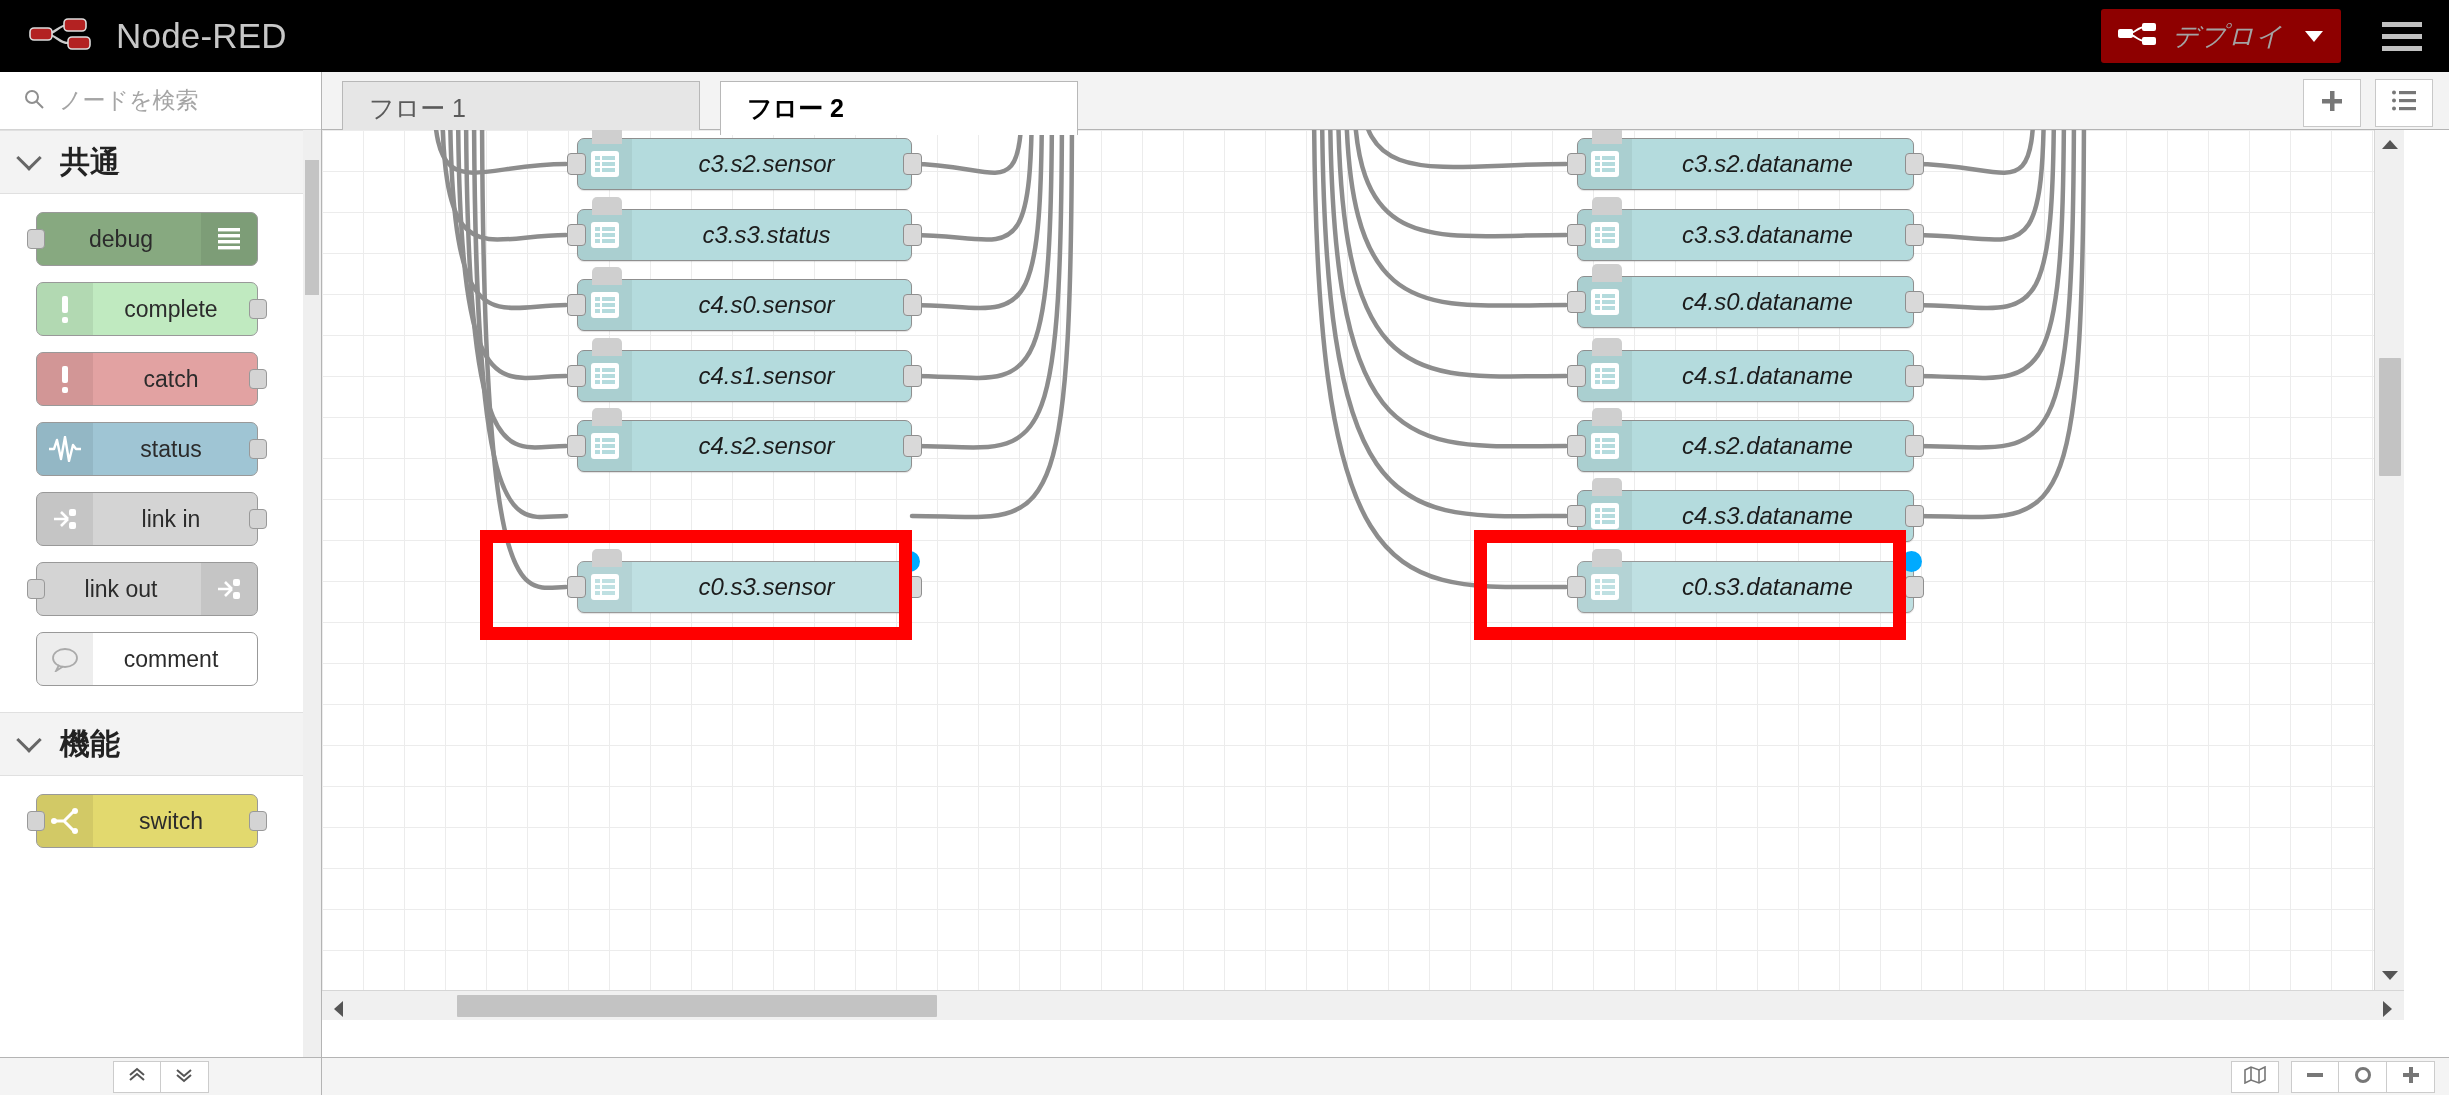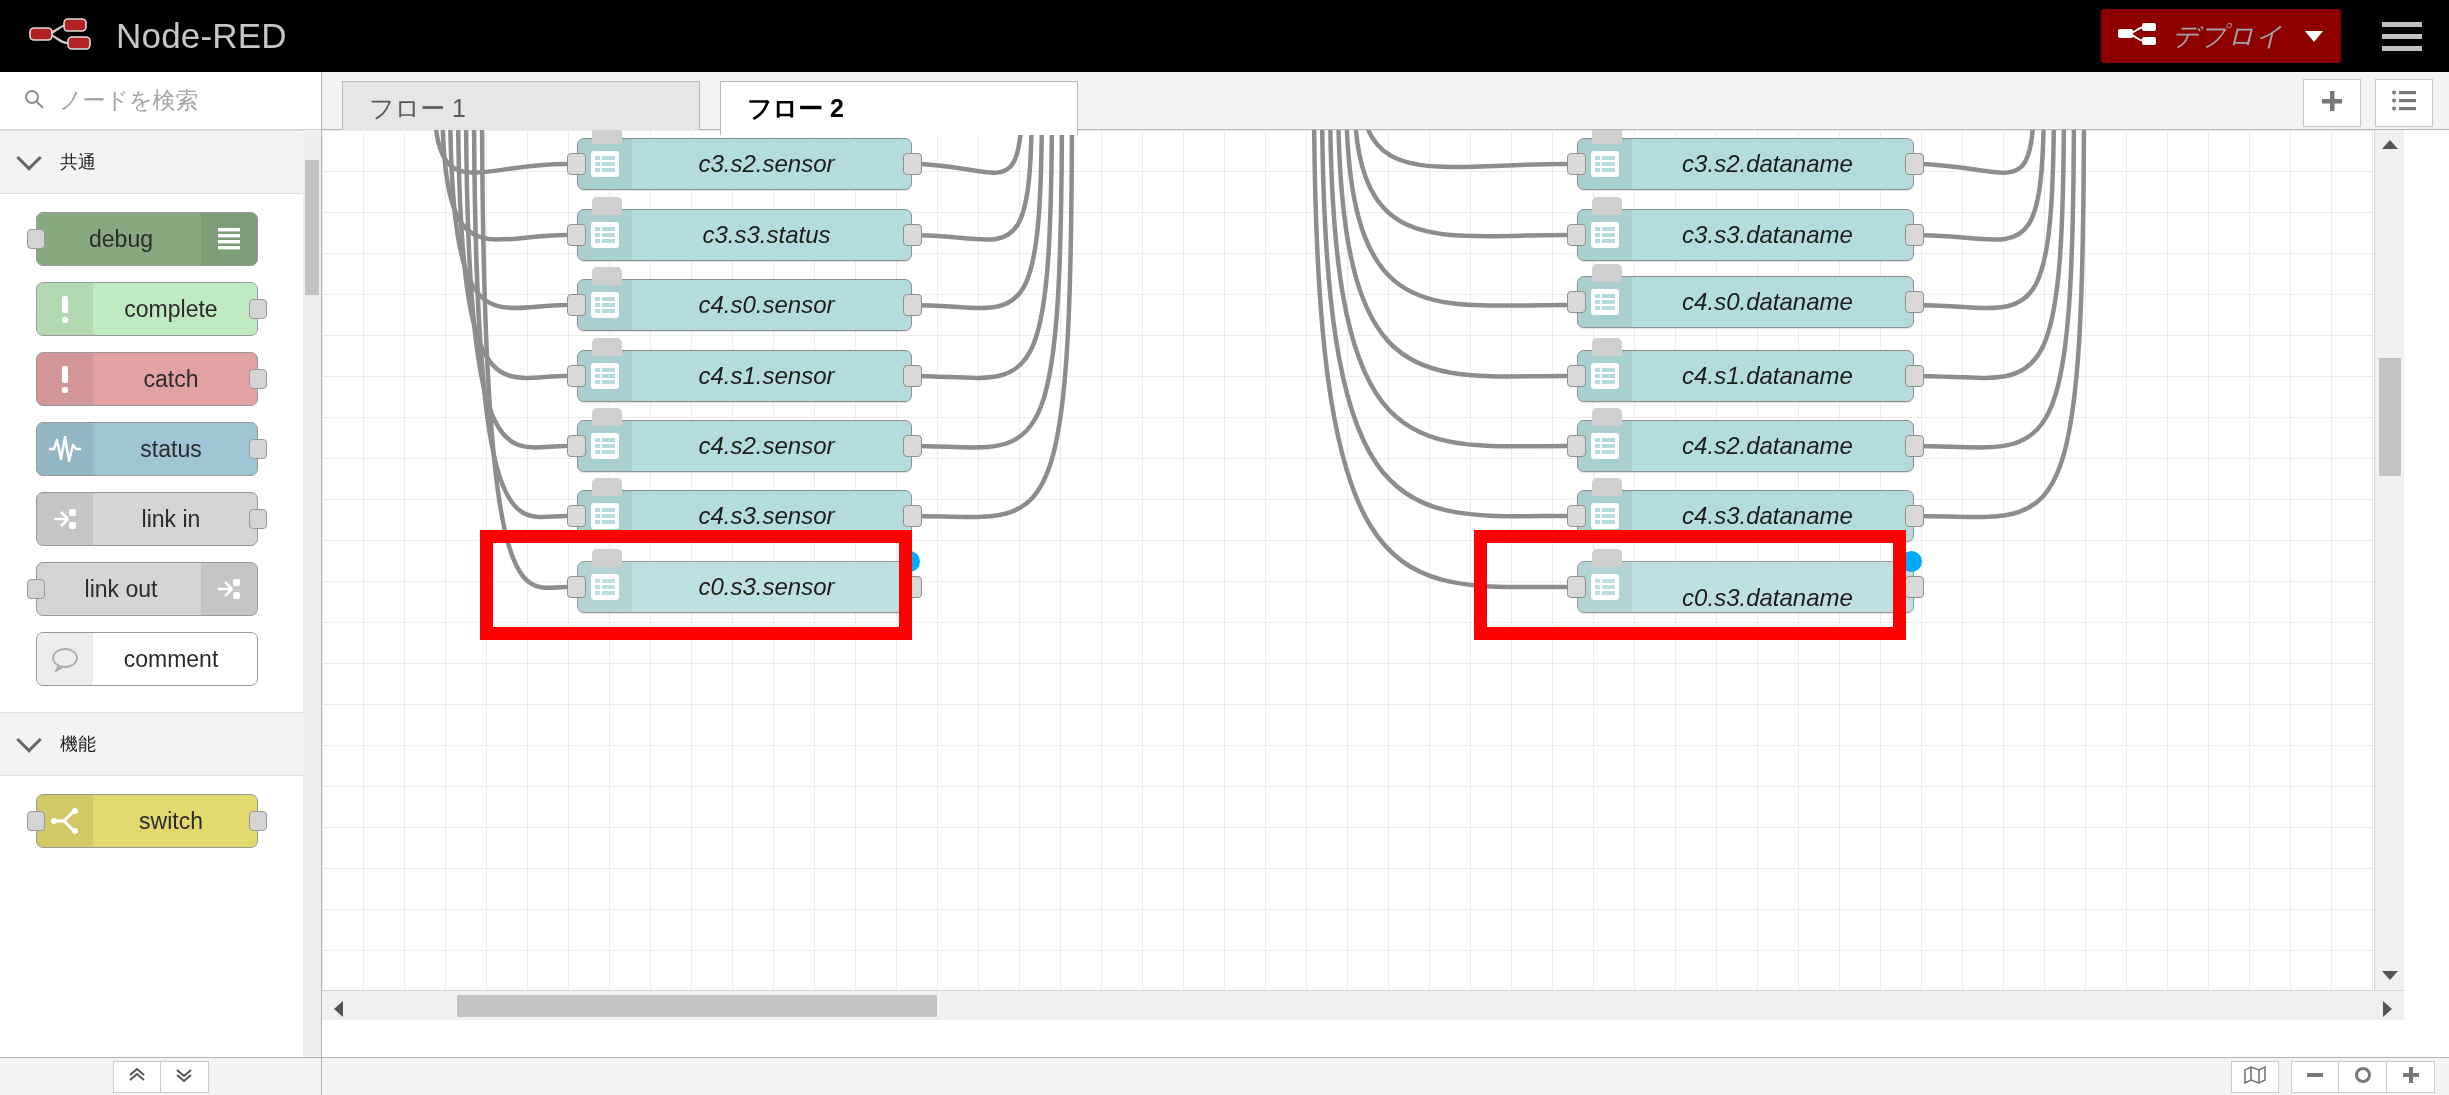--- a/index.html
+++ b/index.html
@@ -68,21 +68,21 @@
   .pal-category {
     height: 64px; background: #f3f3f3; border-bottom: 1px solid #e0e0e0;
     border-top: 1px solid #e0e0e0;
     display: flex; align-items: center; padding-left: 20px; cursor: pointer;
   }
   .pal-cat-chevron {
     width: 18px; height: 18px; border-right: 3px solid #666;
     border-bottom: 3px solid #666; transform: rotate(45deg);
     margin-right: 22px; margin-top: -8px;
   }
-  .pal-cat-label { font-size: 18px; font-weight: normal; color: #222; }
+  .pal-cat-label { font-size: 30px; font-weight: bold; color: #222; }
   .pal-body { padding: 18px 0 10px 0; background: #fff; }
 
   .pal-node {
     position: relative; width: 222px; height: 54px; margin: 0 auto 16px 36px;
     border: 1px solid #999; border-radius: 7px;
     display: flex; align-items: center; cursor: move;
   }
   .pal-node .pn-icon {
     width: 56px; height: 100%; border-radius: 6px 0 0 6px;
     display: flex; align-items: center; justify-content: center;
@@ -540,37 +540,20 @@
             <rect x="5" y="12" width="5" height="4" fill="#b4dbdd"></rect>
             <rect x="12" y="12" width="13" height="4" fill="#b4dbdd"></rect>
             <rect x="5" y="18" width="5" height="4" fill="#b4dbdd"></rect>
             <rect x="12" y="18" width="13" height="4" fill="#b4dbdd"></rect>
           </svg>
       </div>
       <span class="n-label">c4.s2.sensor</span>
       <span class="n-port out"></span>
     </div>
 
-    <div class="node" style="left:255px; top:360px; width:335px;">
-      <span class="n-status"></span>
-      <span class="n-port in"></span>
-      <div class="n-icon">
-        <svg width="30" height="28" viewBox="0 0 30 28">
-            <rect x="1" y="1" width="28" height="26" rx="3" fill="#fff"></rect>
-            <rect x="5" y="6" width="5" height="4" fill="#b4dbdd"></rect>
-            <rect x="12" y="6" width="13" height="4" fill="#b4dbdd"></rect>
-            <rect x="5" y="12" width="5" height="4" fill="#b4dbdd"></rect>
-            <rect x="12" y="12" width="13" height="4" fill="#b4dbdd"></rect>
-            <rect x="5" y="18" width="5" height="4" fill="#b4dbdd"></rect>
-            <rect x="12" y="18" width="13" height="4" fill="#b4dbdd"></rect>
-          </svg>
-      </div>
-      <span class="n-label">c4.s3.sensor</span>
-      <span class="n-port out"></span>
-    </div>
 
     <div class="node selected" style="left:255px; top:431px; width:335px; z-index:20;">
       <span class="n-status"></span>
       <span class="n-port in"></span>
       <div class="n-icon">
         <svg width="30" height="28" viewBox="0 0 30 28">
             <rect x="1" y="1" width="28" height="26" rx="3" fill="#fff"></rect>
             <rect x="5" y="6" width="5" height="4" fill="#bfe0e2"></rect>
             <rect x="12" y="6" width="13" height="4" fill="#bfe0e2"></rect>
             <rect x="5" y="12" width="5" height="4" fill="#bfe0e2"></rect>
@@ -687,21 +670,21 @@
             <rect x="5" y="12" width="5" height="4" fill="#b4dbdd"></rect>
             <rect x="12" y="12" width="13" height="4" fill="#b4dbdd"></rect>
             <rect x="5" y="18" width="5" height="4" fill="#b4dbdd"></rect>
             <rect x="12" y="18" width="13" height="4" fill="#b4dbdd"></rect>
           </svg>
       </div>
       <span class="n-label">c4.s3.dataname</span>
       <span class="n-port out"></span>
     </div>
 
-    <div class="node selected" style="left:1255px; top:431px; width:337px; z-index:20;align-items:flex-end;">
+    <div class="node selected" style="left:1255px; top:431px; width:337px; z-index:20;">
       <span class="n-status"></span>
       <span class="n-port in"></span>
       <div class="n-icon">
         <svg width="30" height="28" viewBox="0 0 30 28">
             <rect x="1" y="1" width="28" height="26" rx="3" fill="#fff"></rect>
             <rect x="5" y="6" width="5" height="4" fill="#bfe0e2"></rect>
             <rect x="12" y="6" width="13" height="4" fill="#bfe0e2"></rect>
             <rect x="5" y="12" width="5" height="4" fill="#bfe0e2"></rect>
             <rect x="12" y="12" width="13" height="4" fill="#bfe0e2"></rect>
             <rect x="5" y="18" width="5" height="4" fill="#bfe0e2"></rect>

